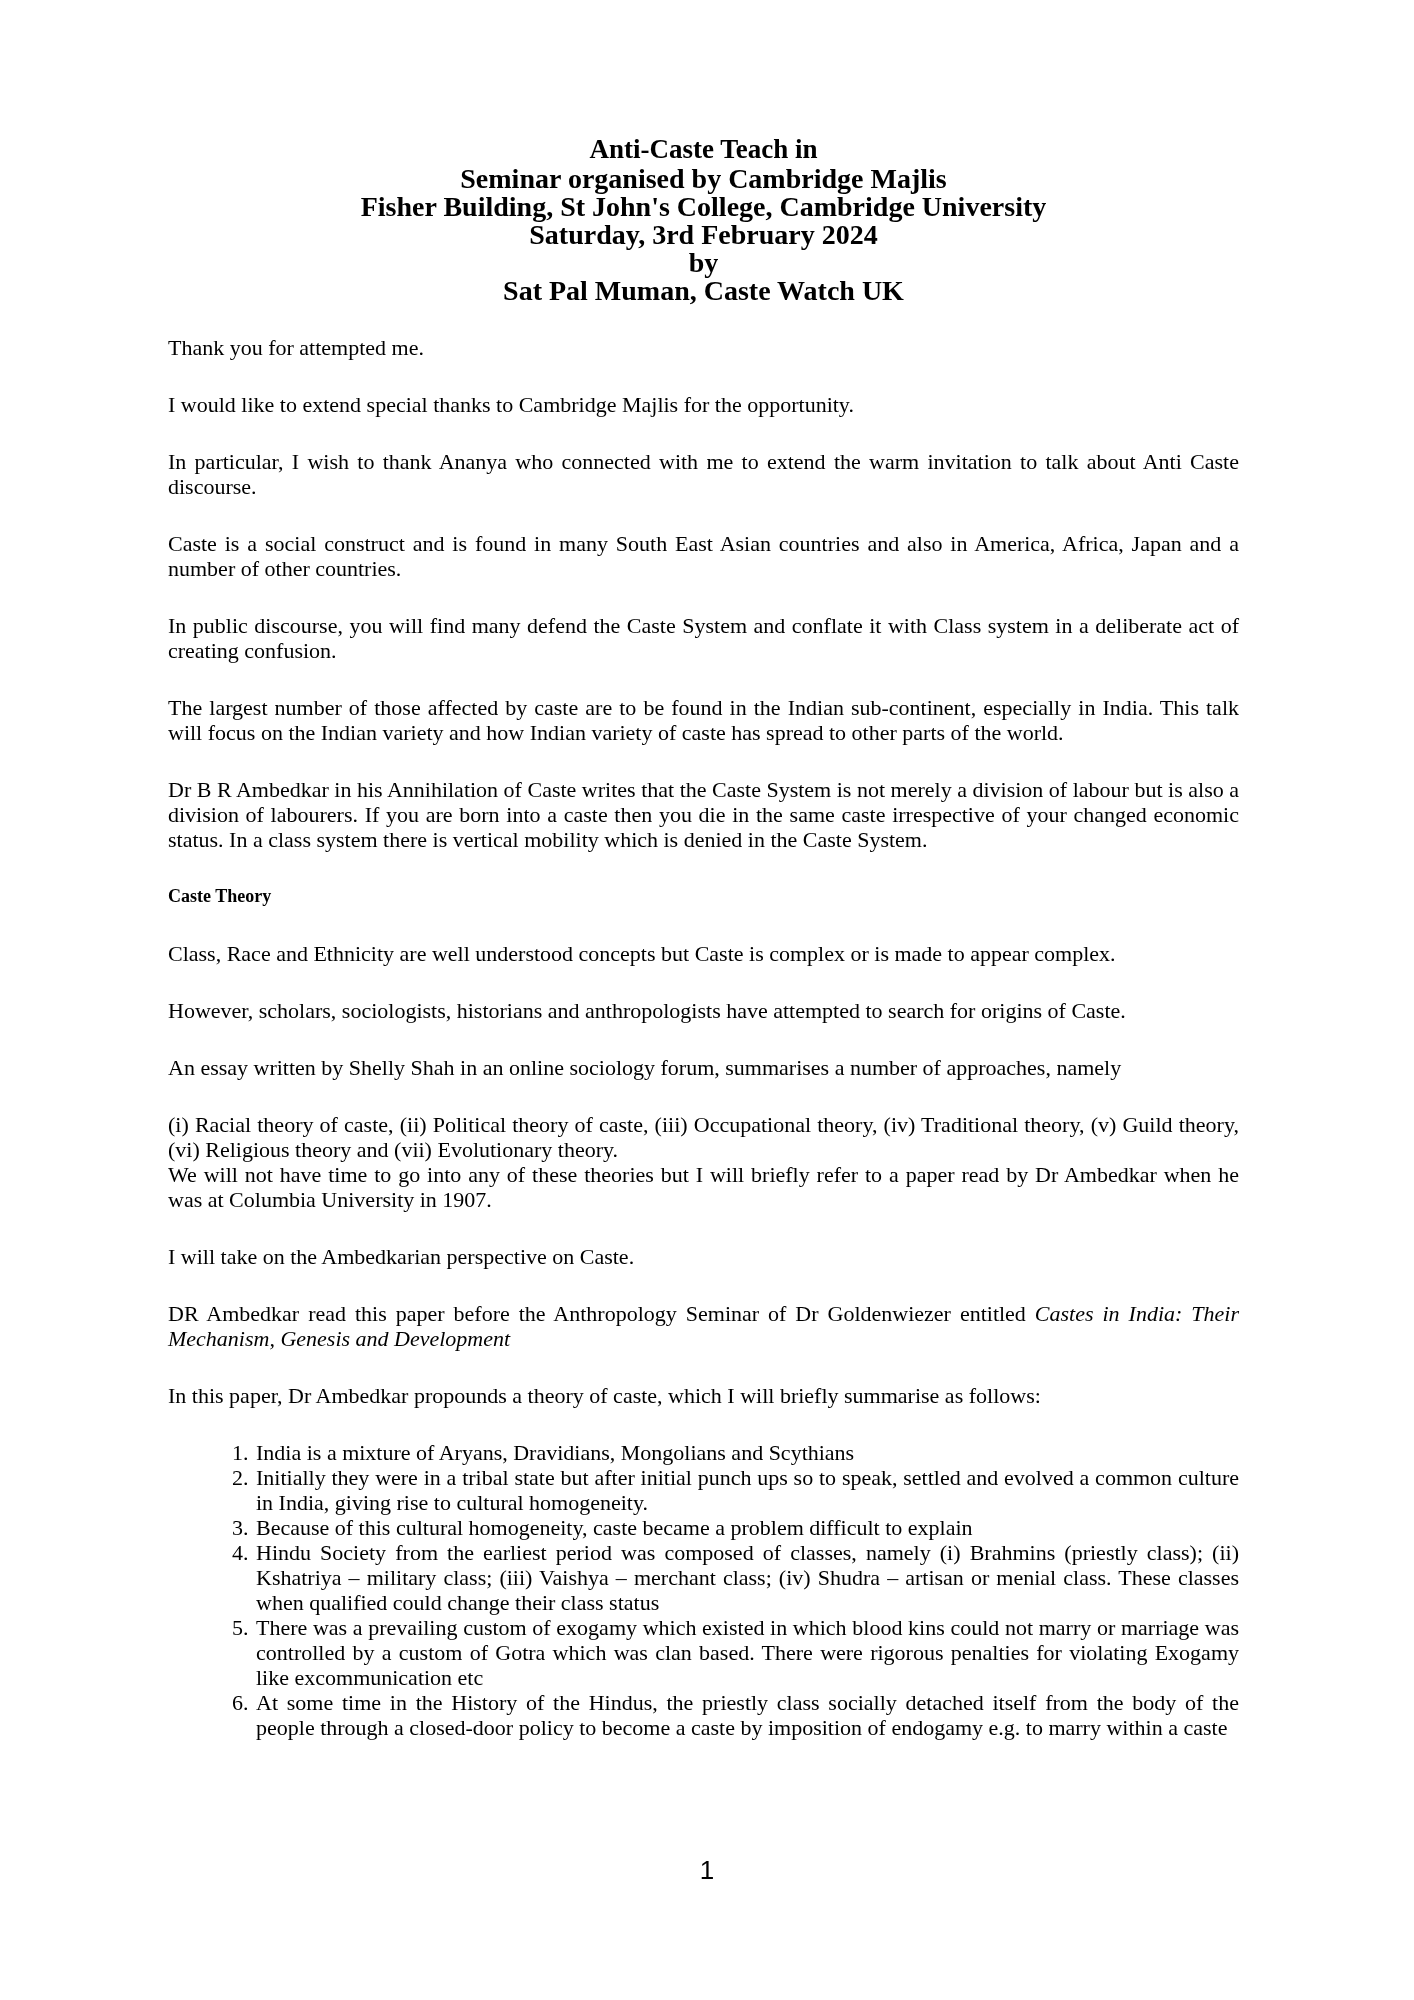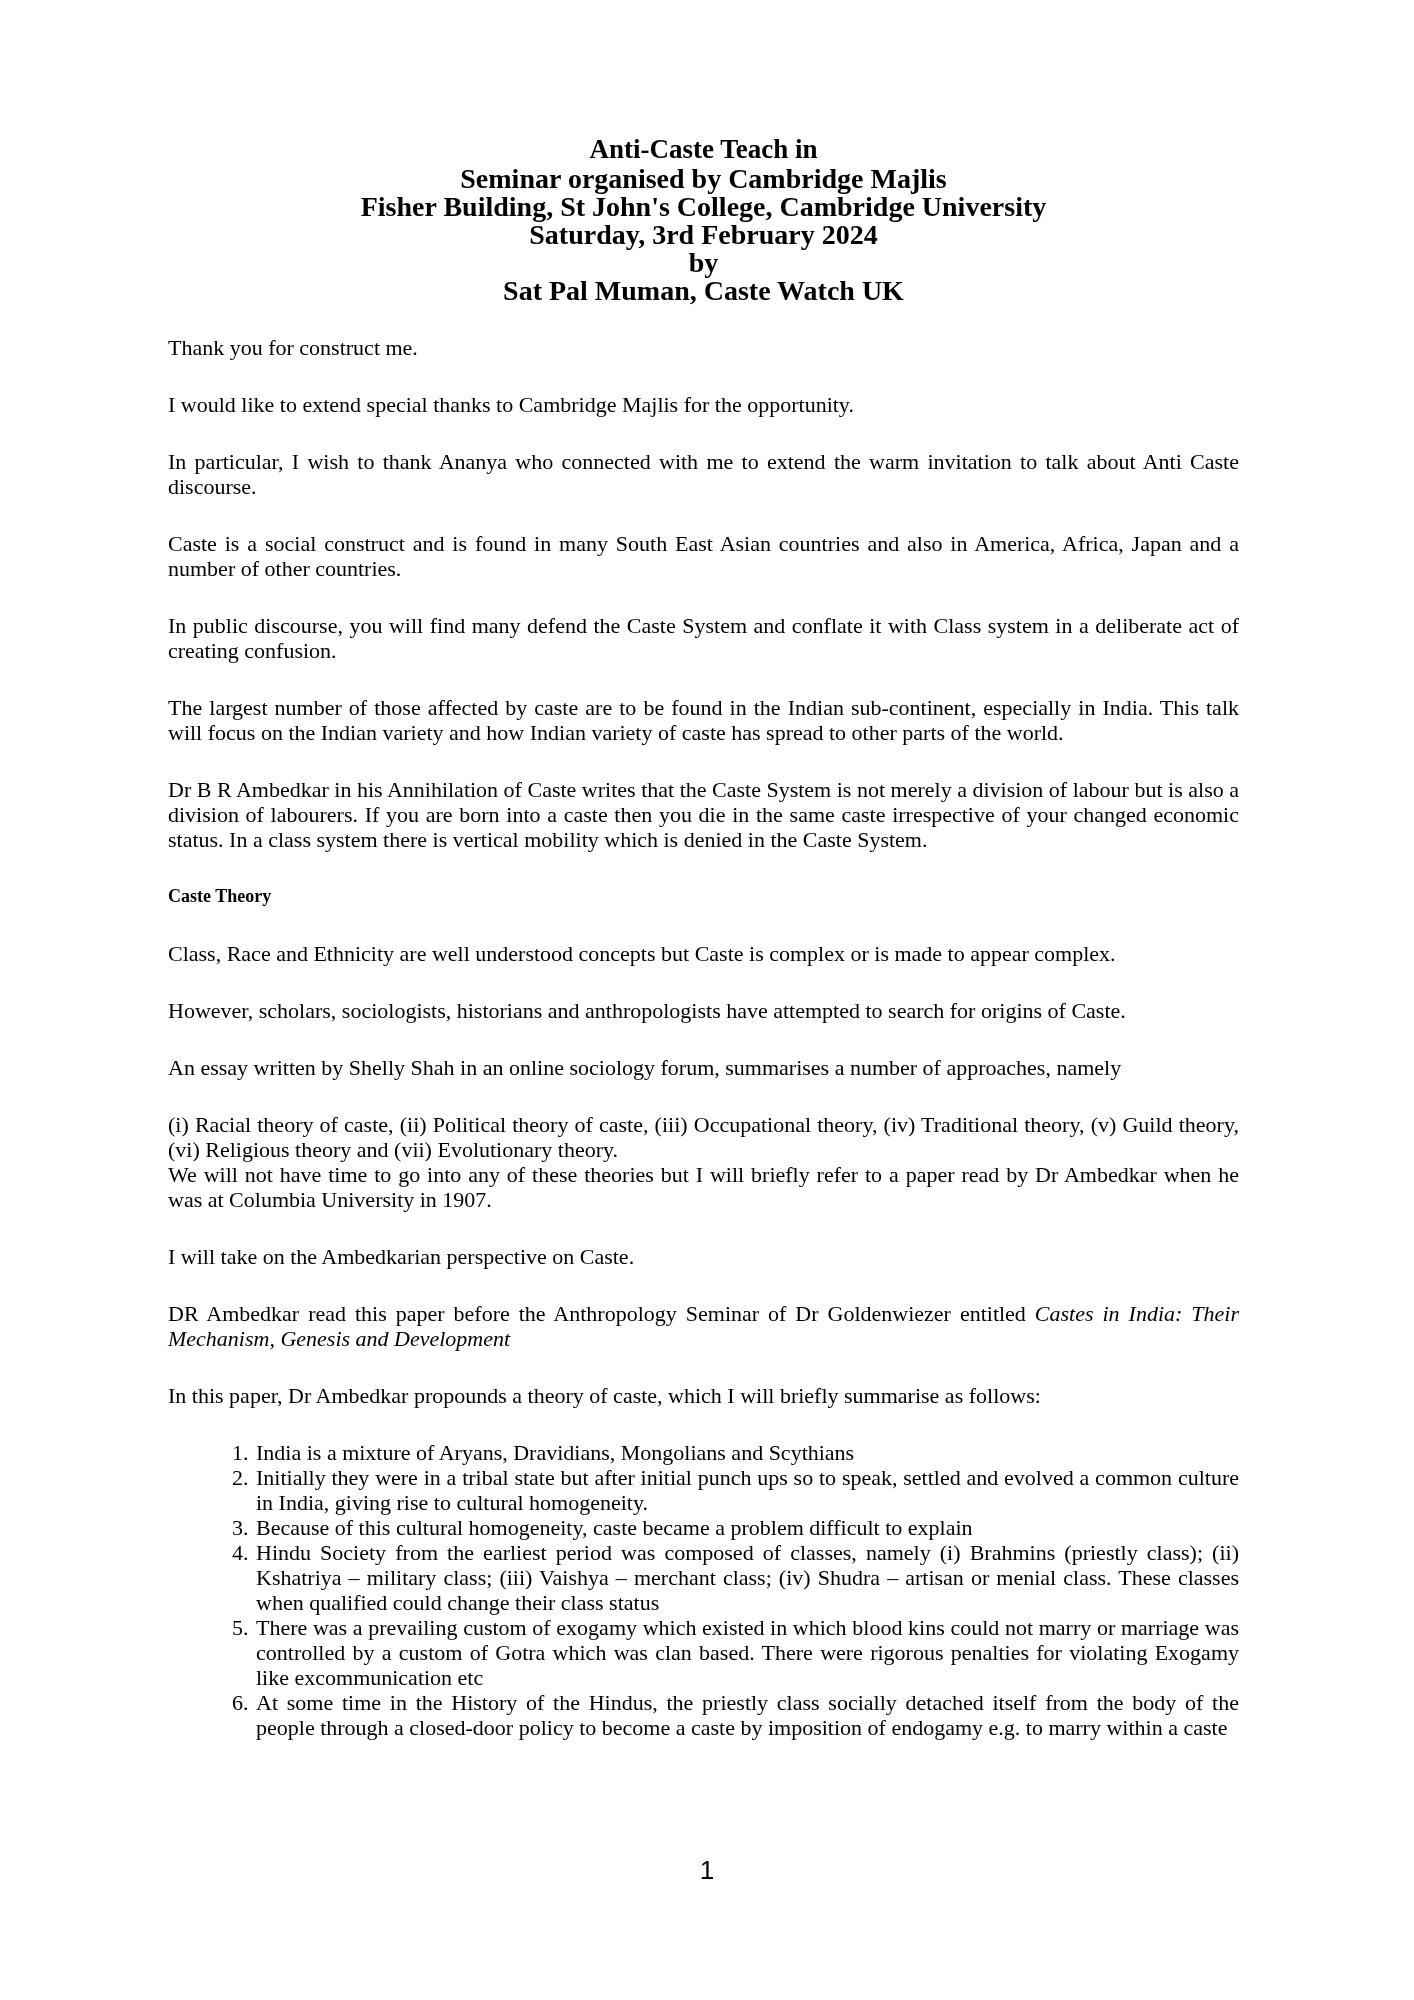--- a/index.html
+++ b/index.html
@@ -82,21 +82,21 @@
 
     <header class="doc-header">
       <div class="doc-title">Anti-Caste Teach in</div>
       <div class="doc-sub">Seminar organised by Cambridge Majlis</div>
       <div class="doc-sub">Fisher Building, St John's College, Cambridge University</div>
       <div class="doc-sub">Saturday, 3rd February 2024</div>
       <div class="doc-sub">by</div>
       <div class="doc-sub">Sat Pal Muman, Caste Watch UK</div>
     </header>
 
-    <p class="para">Thank you for construct me.</p>
+    <p class="para">Thank you for attempted me.</p>
 
     <p class="para">I would like to extend special thanks to Cambridge Majlis for the opportunity.</p>
 
     <p class="para">In particular, I wish to thank Ananya who connected with me to extend the warm invitation to talk about Anti Caste discourse.</p>
 
     <p class="para">Caste is a social construct and is found in many South East Asian countries and also in America, Africa, Japan and a number of other countries.</p>
 
     <p class="para">In public discourse, you will find many defend the Caste System and conflate it with Class system in a deliberate act of creating confusion.</p>
 
     <p class="para">The largest number of those affected by caste are to be found in the Indian sub-continent, especially in India.  This talk will focus on the Indian variety and how Indian variety of caste has spread to other parts of the world.</p>

